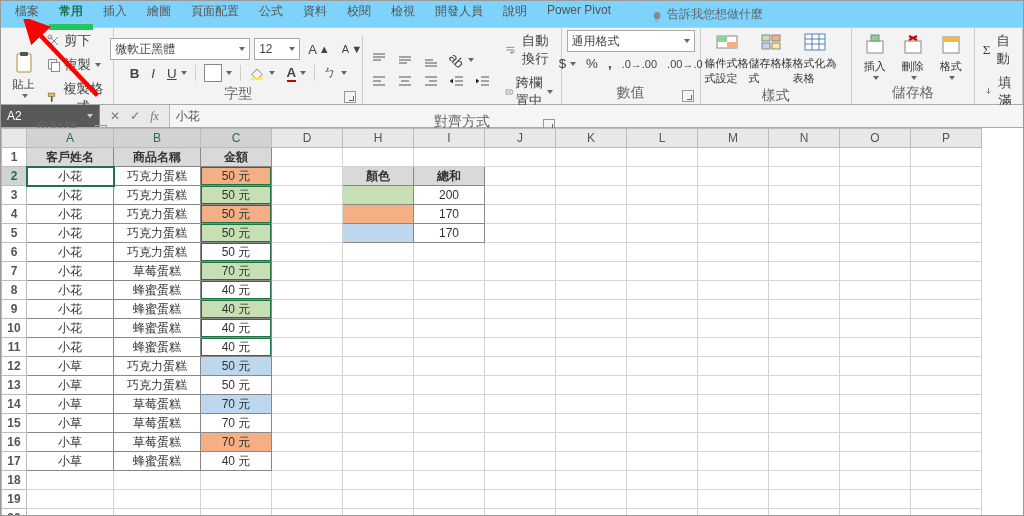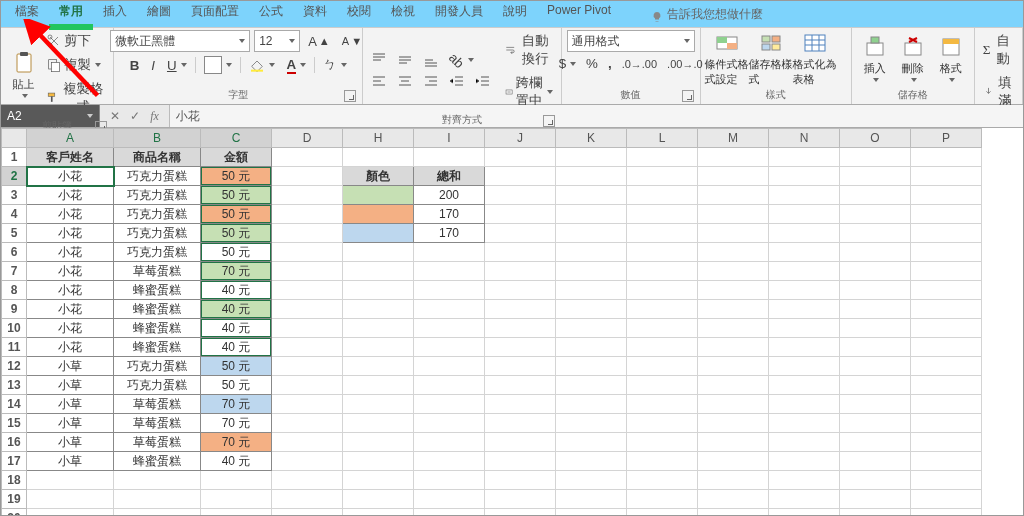--- a/index.html
+++ b/index.html
@@ -9,21 +9,21 @@
   .menu-item{padding:4px 10px;color:#555;cursor:default;}
   .menu-item.active{border-bottom:6px solid #22c55e;color:#217346;font-weight:bold;}
   .tell-me{margin-left:30px;display:flex;align-items:flex-end;gap:4px;color:#666;}
   .bulb{width:12px;height:12px;}
   
   .arrow{position:absolute;left:20px;top:18px;width:90px;height:90px;pointer-events:none;z-index:50;}
   
   .ribbon{background:#f3f3f3;display:flex;border-bottom:1px solid #aaa;height:76px;}
   .group{border-right:1px solid #ccc;display:flex;flex-direction:column;justify-content:space-between;padding:2px 4px 0 4px;}
   .group-body{flex:1;display:flex;align-items:center;}
-  .group-label{text-align:center;font-size:10px;color:#666;padding:1px 0 2px;position:relative;}
+  .group-label{text-align:center;font-size:14px;color:#666;padding:1px 0 2px;position:relative;}
   .dlg{position:absolute;right:2px;bottom:2px;width:10px;height:10px;border:1px solid #999;}
   .dlg::after{content:"";position:absolute;right:1px;bottom:1px;width:4px;height:4px;border-right:1px solid #666;border-bottom:1px solid #666;}
   .btn{background:transparent;border:none;display:flex;align-items:center;gap:2px;padding:2px 4px;color:#444;cursor:default;}
   .stack{display:flex;flex-direction:column;gap:2px;}
   .row{display:flex;align-items:center;gap:2px;}
   .small-icon{width:16px;height:16px;}
   .dd{width:0;height:0;border-left:3px solid transparent;border-right:3px solid transparent;border-top:4px solid #666;display:inline-block;margin-left:2px;}
   .combo{background:#fff;border:1px solid #aaa;height:20px;display:flex;align-items:center;padding:0 4px;color:#444;}
   .sq{width:16px;height:16px;border:1px solid #888;display:inline-block;background:#fff;}
   .underline-red{border-bottom:2px solid #c00;}
@@ -129,21 +129,21 @@
                 <rect x="4" y="3" width="12" height="6" fill="#f4b942" stroke="#555"></rect>
                 <rect x="9" y="9" width="3" height="10" fill="#555"></rect>
               </svg>
               <span>複製格式</span>
             </button>
         </div>
       </div>
       <div class="group-label"><span>剪貼簿</span><span class="dlg"></span></div>
     </div>
 
-    <div class="group" style="width:240px;">
+    <div class="group" style="width:240px;margin-top:8px;">
       <div class="group-body stack" style="width:100%;">
         <div class="row" style="gap:4px;">
           <div class="combo" style="width:130px;">
               <span>微軟正黑體</span>
               <span class="dd" style="margin-left:auto;"></span>
             </div>
           <div class="combo" style="width:36px;">
               <span>12</span>
               <span class="dd" style="margin-left:auto;"></span>
             </div>

